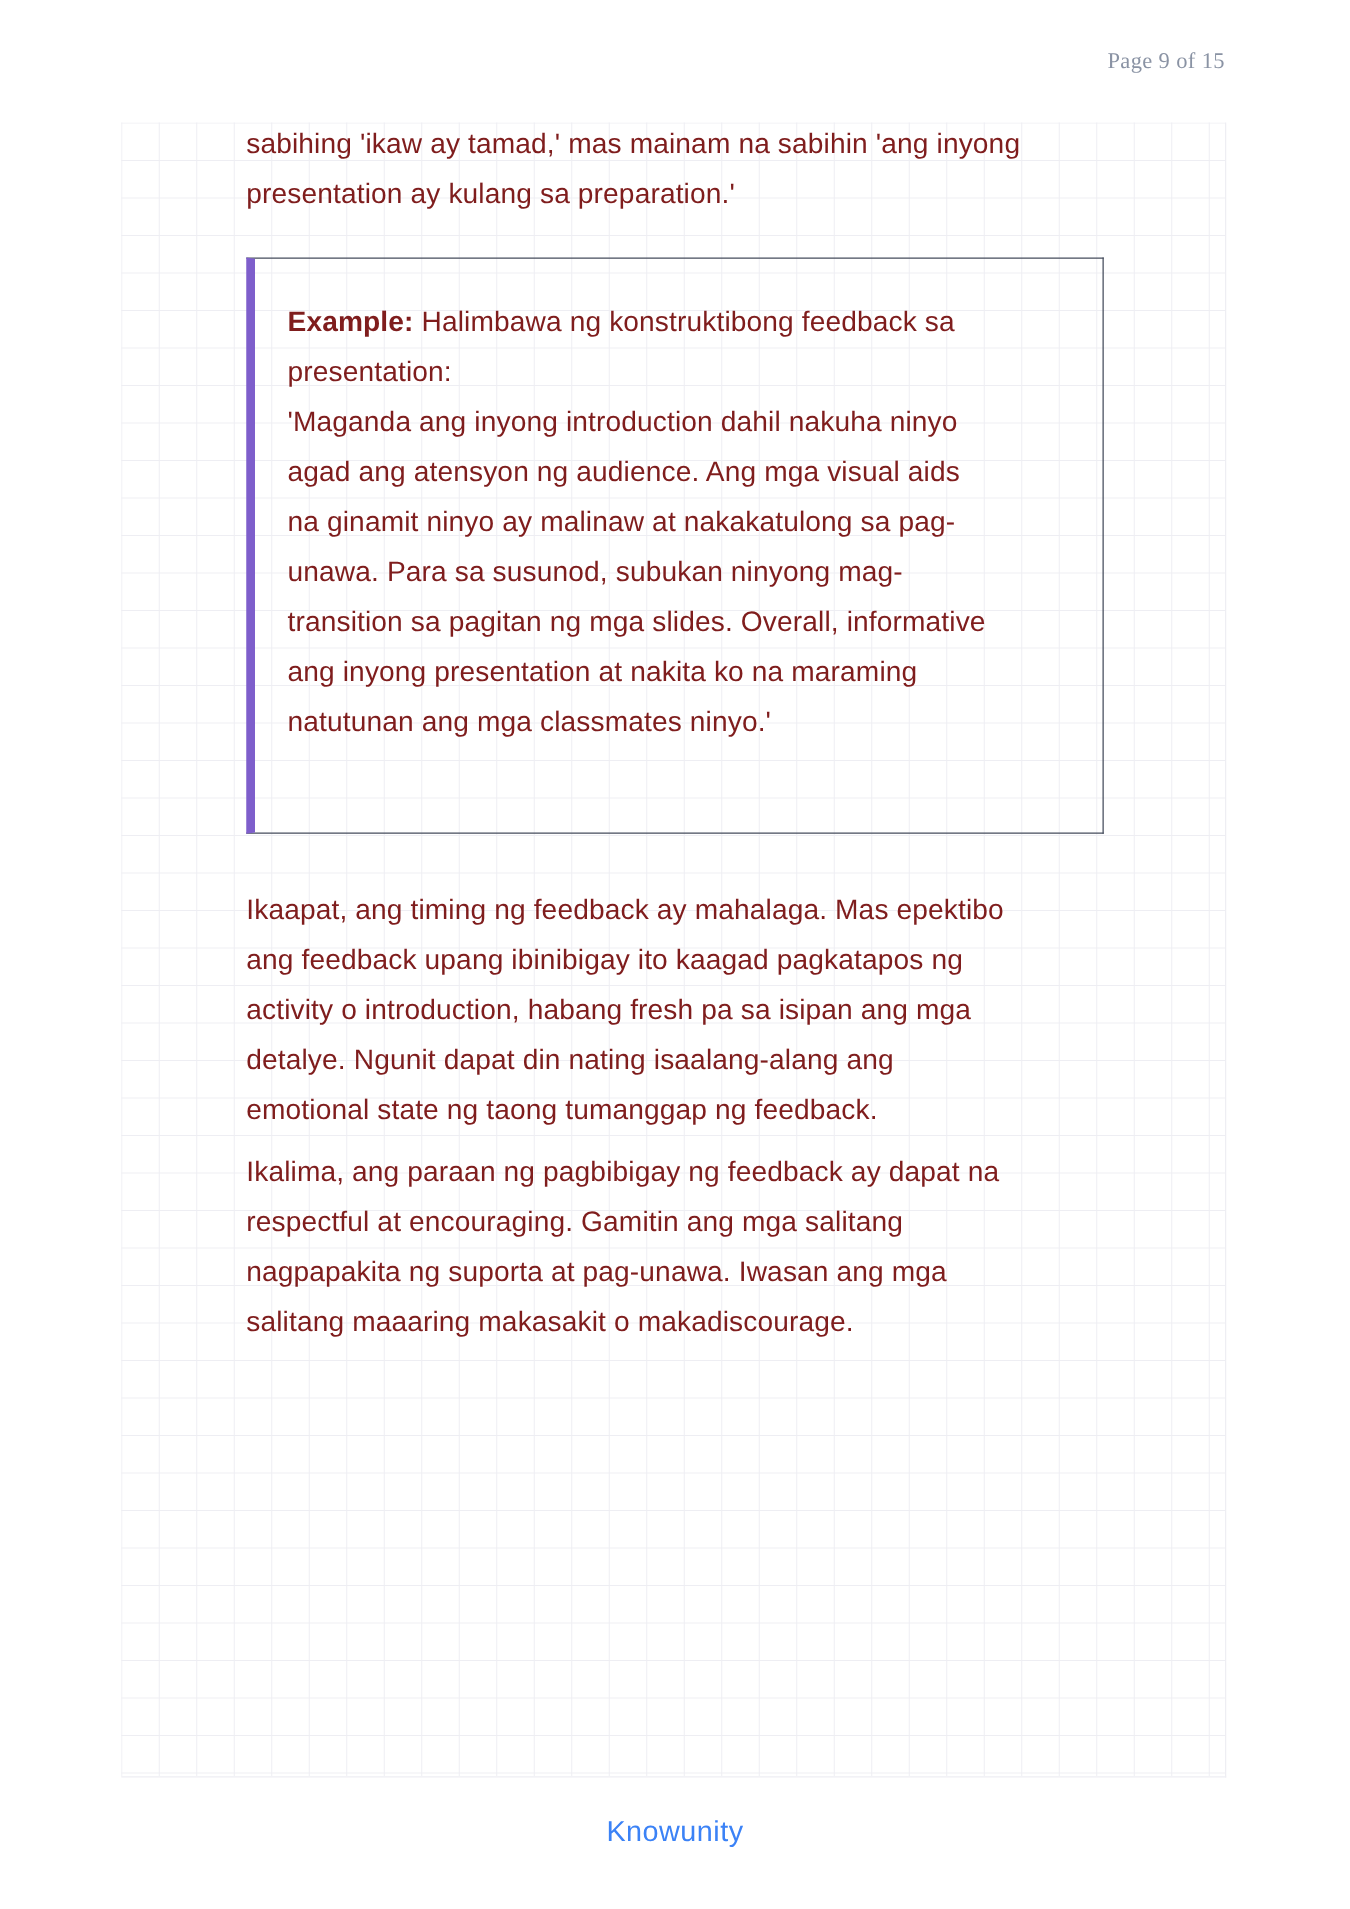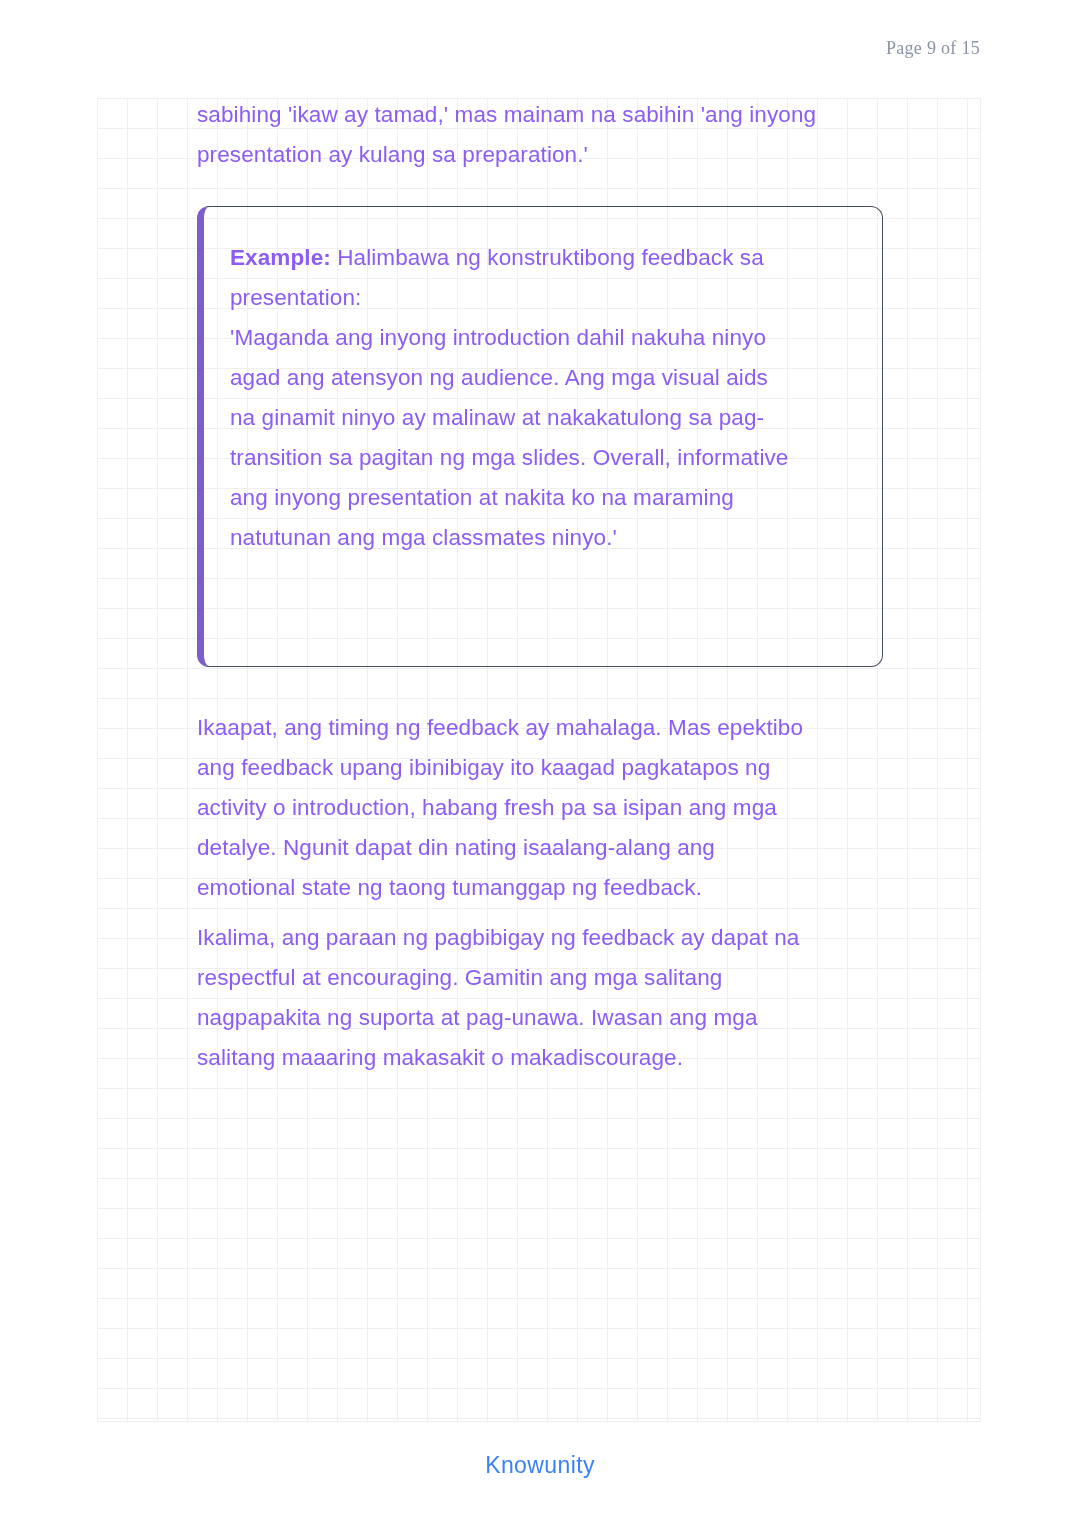--- a/index.html
+++ b/index.html
@@ -34,39 +34,39 @@
     top: 38px;
     right: 100px;
     font-family: "Liberation Serif", "DejaVu Serif", serif;
     font-size: 18px;
     color: #8a93a4;
     letter-spacing: 0.3px;
   }
   .body-text {
     font-size: 22.5px;
     line-height: 40px;
-    color: #8b5cf6;
+    color: #7f1d1d;
     letter-spacing: 0.1px;
   }
   .line { white-space: nowrap; }
   .intro-para {
     position: absolute;
     left: 197px;
     top: 95px;
     width: 700px;
   }
   .example-box {
     position: absolute;
     left: 197px;
     top: 206px;
     width: 686px;
     height: 461px;
     border: 1.5px solid #454c5c;
     border-left: 7px solid #7e5ecb;
-    border-radius: 12px;
+    border-radius: 0;
     padding: 31px 18px 26px 26px;
     background: transparent;
   }
   .para-ikaapat {
     position: absolute;
     left: 197px;
     top: 708px;
     width: 700px;
   }
   .para-ikalima {
@@ -100,20 +100,21 @@
     <div class="line">sabihing 'ikaw ay tamad,' mas mainam na sabihin 'ang inyong</div>
     <div class="line">presentation ay kulang sa preparation.'</div>
   </div>
 
   <div class="example-box body-text">
     <div class="line"><span class="bold">Example:</span><span> Halimbawa ng konstruktibong feedback sa</span></div>
     <div class="line">presentation:</div>
     <div class="line">'Maganda ang inyong introduction dahil nakuha ninyo</div>
     <div class="line">agad ang atensyon ng audience. Ang mga visual aids</div>
     <div class="line">na ginamit ninyo ay malinaw at nakakatulong sa pag-</div>
+    <div class="line">unawa. Para sa susunod, subukan ninyong mag-</div>
     <div class="line">transition sa pagitan ng mga slides. Overall, informative</div>
     <div class="line">ang inyong presentation at nakita ko na maraming</div>
     <div class="line">natutunan ang mga classmates ninyo.'</div>
   </div>
 
   <div class="para-ikaapat body-text">
     <div class="line">Ikaapat, ang timing ng feedback ay mahalaga. Mas epektibo</div>
     <div class="line">ang feedback upang ibinibigay ito kaagad pagkatapos ng</div>
     <div class="line">activity o introduction, habang fresh pa sa isipan ang mga</div>
     <div class="line">detalye. Ngunit dapat din nating isaalang-alang ang</div>

